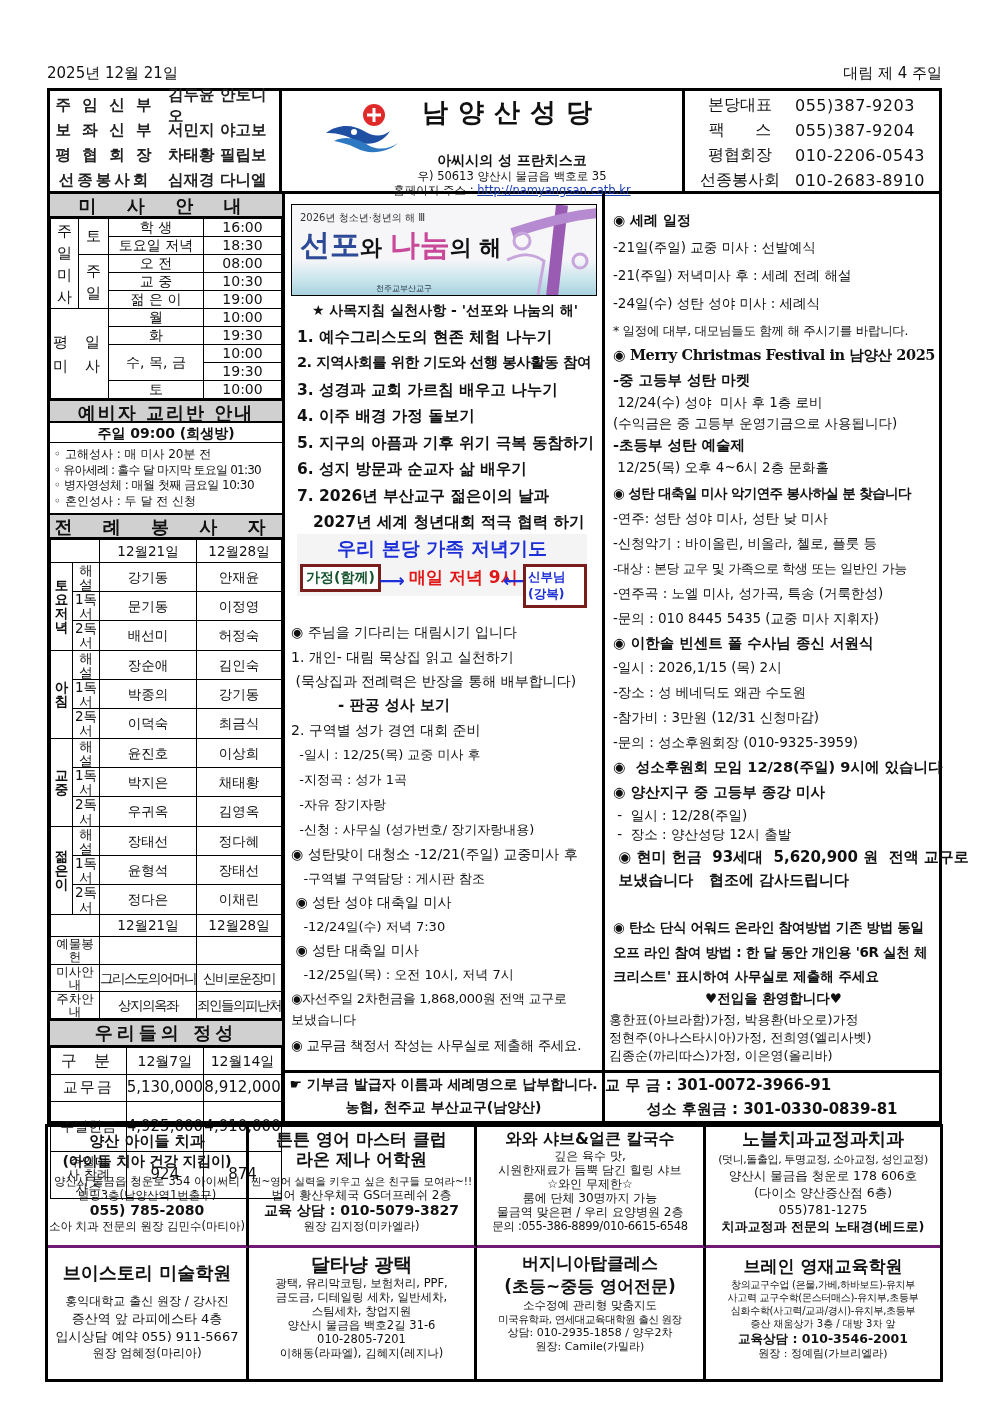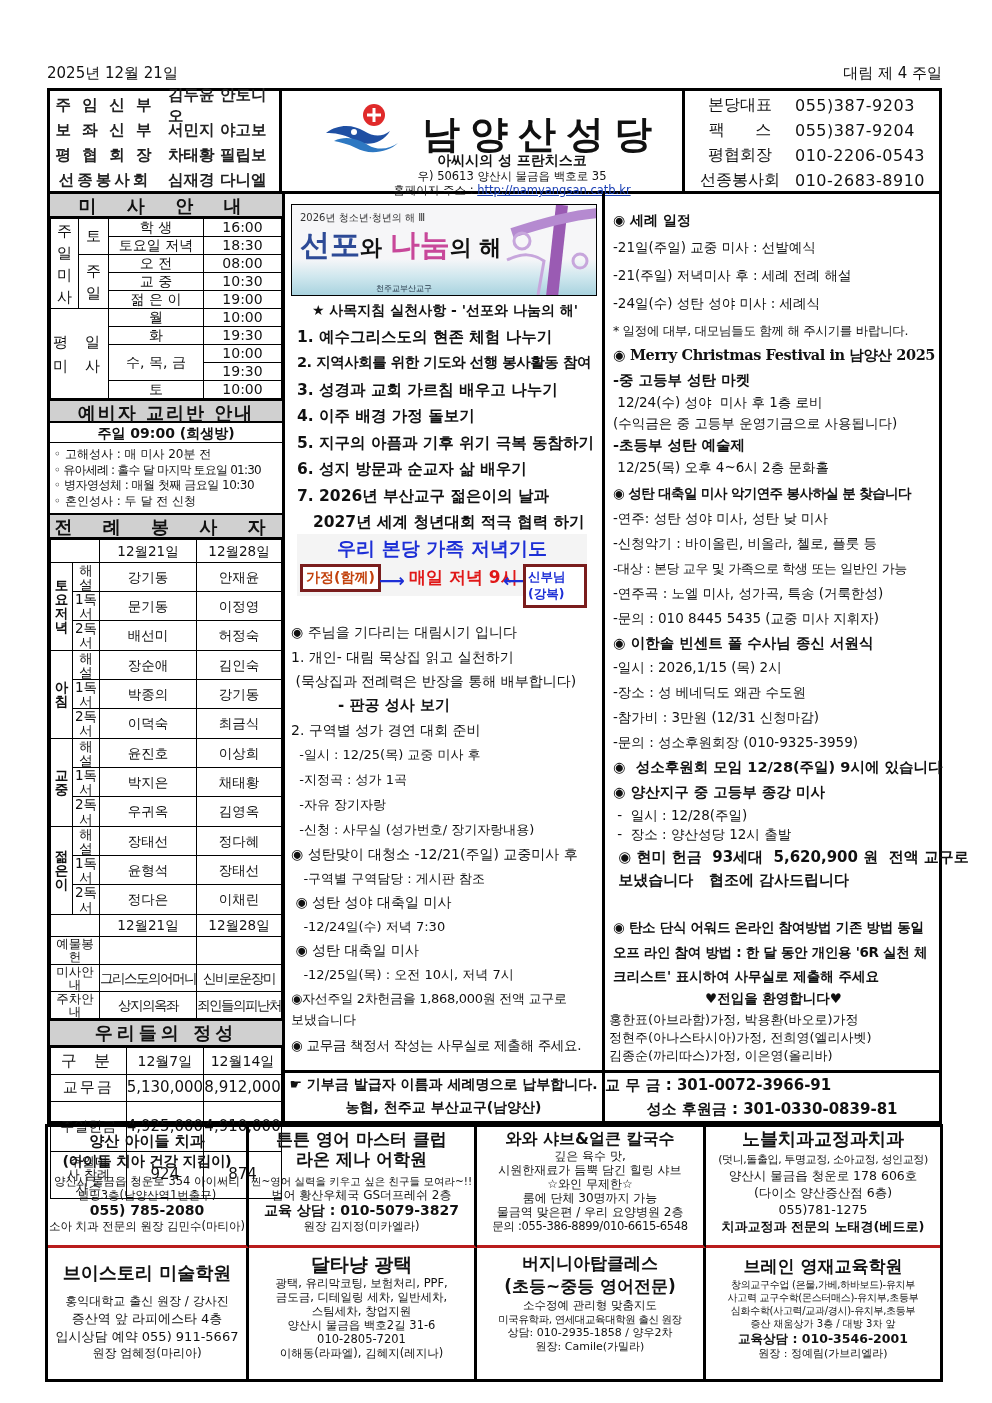--- a/index.html
+++ b/index.html
@@ -6,21 +6,21 @@
 body{width:992px;height:1403px;background:#fff;font-family:"DejaVu Sans","Liberation Sans",sans-serif;color:#111;position:relative;overflow:hidden}
 .abs{position:absolute}
 .topline{top:64px;font-size:15px;letter-spacing:0px}
 .b3{border:3px solid #000}
 .hdr-left{left:47px;top:88px;width:235px;height:106px}
 .hdr-left .row{display:flex;height:25px;align-items:center;font-size:15.5px;font-weight:bold}
 .hdr-left .k{width:110px;text-align:center;letter-spacing:3px;color:#222}
 .hdr-left .v{flex:1;text-align:left;padding-left:8px;color:#222}
 .hdr-mid{left:282px;top:88px;width:400px;height:106px;border-top:3px solid #000;border-bottom:3px solid #000}
 .logo{left:42px;top:12px;width:80px;height:50px}
-.church{left:140px;top:18px;font-size:38px;font-weight:bold;letter-spacing:10px}
+.church{left:140px;top:4px;font-size:26px;font-weight:bold;letter-spacing:10px}
 .sub1{left:0;width:400px;top:61px;text-align:center;font-size:14px;font-weight:bold;padding-left:60px}
 .sub2{left:0;width:400px;top:78px;text-align:center;font-size:11.5px;padding-left:60px}
 .sub3{left:0;width:400px;top:92px;text-align:center;font-size:11.5px;padding-left:60px}
 .sub3 a{color:#1a3fb5;text-decoration:underline}
 .hdr-right{left:682px;top:88px;width:260px;height:106px}
 .hdr-right .row{display:flex;height:25px;align-items:center;font-size:16px}
 .hdr-right .k{width:110px;text-align:center}
 .hdr-right .v{flex:1;text-align:left;letter-spacing:0.5px}
 .col-left{left:47px;top:194px;width:238px;height:930px;border-left:3px solid #000;border-right:3px solid #000;border-bottom:3px solid #000}
 table{border-collapse:collapse;width:100%}
@@ -35,21 +35,21 @@
 .banner{left:6px;top:10px;width:306px;height:92px;border:1px solid #000;background:linear-gradient(180deg,#f6f6f8 0%,#f6f6f8 60%,#cfe7ee 80%,#a9d3df 100%);overflow:hidden}
 .mid-item{left:12px;font-size:15.5px;font-weight:bold;white-space:nowrap}
 .pb{left:12px;top:340px;width:290px;height:62px;background:#f4f4f4}
 .mt{font-size:14px;white-space:nowrap;left:6px}
 .col-right{left:605px;top:194px;width:337px;height:876px;border-right:3px solid #000}
 .rt{left:8px;font-size:13.5px;white-space:nowrap}
 .rb{font-weight:bold;font-size:14.5px}
 .bottom-mid{left:285px;top:1070px;width:320px;height:54px;border-top:3px solid #000;border-right:3px solid #000;border-bottom:3px solid #000}
 .bottom-right{left:605px;top:1070px;width:337px;height:54px;border-top:3px solid #000;border-right:3px solid #000;border-bottom:3px solid #000}
 .ads{left:45px;top:1124px;width:898px;height:258px;border:3px solid #000}
-.ad{position:absolute;border-right:3px solid #000;border-bottom:3px solid #b91c1c;text-align:center;overflow:hidden}
+.ad{position:absolute;border-right:3px solid #000;border-bottom:3px solid #701a75;text-align:center;overflow:hidden}
 .ad .t{font-weight:bold;font-size:17px;line-height:20px;white-space:nowrap}
 .ad .l{font-size:11.5px;line-height:14px;white-space:nowrap}
 .ad .p{font-weight:bold;font-size:14px;line-height:17px;white-space:nowrap}
 </style>
 </head>
 <body>
 
 <div class="abs topline" style="left:47px">2025년 12월 21일</div>
 <div class="abs topline" style="right:50px">대림 제 4 주일</div>
 
@@ -302,21 +302,21 @@
   <div class="abs mid-item" style="top:159px;font-size:14.5px;letter-spacing:-0.5px">2. 지역사회를 위한 기도와 선행 봉사활동 참여</div>
   <div class="abs mid-item" style="top:186px">3. 성경과 교회 가르침 배우고 나누기</div>
   <div class="abs mid-item" style="top:212px">4. 이주 배경 가정 돌보기</div>
   <div class="abs mid-item" style="top:239px">5. 지구의 아픔과 기후 위기 극복 동참하기</div>
   <div class="abs mid-item" style="top:265px">6. 성지 방문과 순교자 삶 배우기</div>
   <div class="abs mid-item" style="top:292px">7. 2026년 부산교구 젊은이의 날과</div>
   <div class="abs mid-item" style="top:318px;left:28px">2027년 세계 청년대회 적극 협력 하기</div>
 
   <div class="abs pb">
     <div class="abs" style="left:0;width:290px;top:2px;text-align:center;color:#1d2fd6;font-weight:bold;font-size:19px">우리 본당 가족 저녁기도</div>
-    <div class="abs" style="left:3px;top:30px;border:3px solid #7a1d1d;color:#c2410c;background:#fff;font-weight:bold;font-size:14px;padding:2px 3px">가정(함께)</div>
+    <div class="abs" style="left:3px;top:30px;border:3px solid #7a1d1d;color:#14532d;background:#fff;font-weight:bold;font-size:14px;padding:2px 3px">가정(함께)</div>
     <div class="abs" style="left:82px;top:36px;color:#1d2fd6;font-weight:bold;font-size:18px">⟶</div>
     <div class="abs" style="left:112px;top:32px;color:#e01818;font-weight:bold;font-size:17px">매일 저녁 9시</div>
     <div class="abs" style="left:206px;top:36px;color:#1d2fd6;font-weight:bold;font-size:18px">⟵</div>
     <div class="abs" style="left:226px;top:30px;border:3px solid #7a1d1d;color:#1d2fd6;background:#fff;font-weight:bold;font-size:12.5px;padding:2px 2px">신부님(강복)</div>
   </div>
 
   <div class="abs mt" style="top:430px">◉ 주님을 기다리는 대림시기 입니다</div>
   <div class="abs mt" style="top:455px">1. 개인- 대림 묵상집 읽고 실천하기</div>
   <div class="abs mt" style="top:479px;white-space:pre"> (묵상집과 전례력은 반장을 통해 배부합니다)</div>
   <div class="abs mt" style="top:502px;white-space:pre;font-size:15px;font-weight:bold">         - 판공 성사 보기</div>

